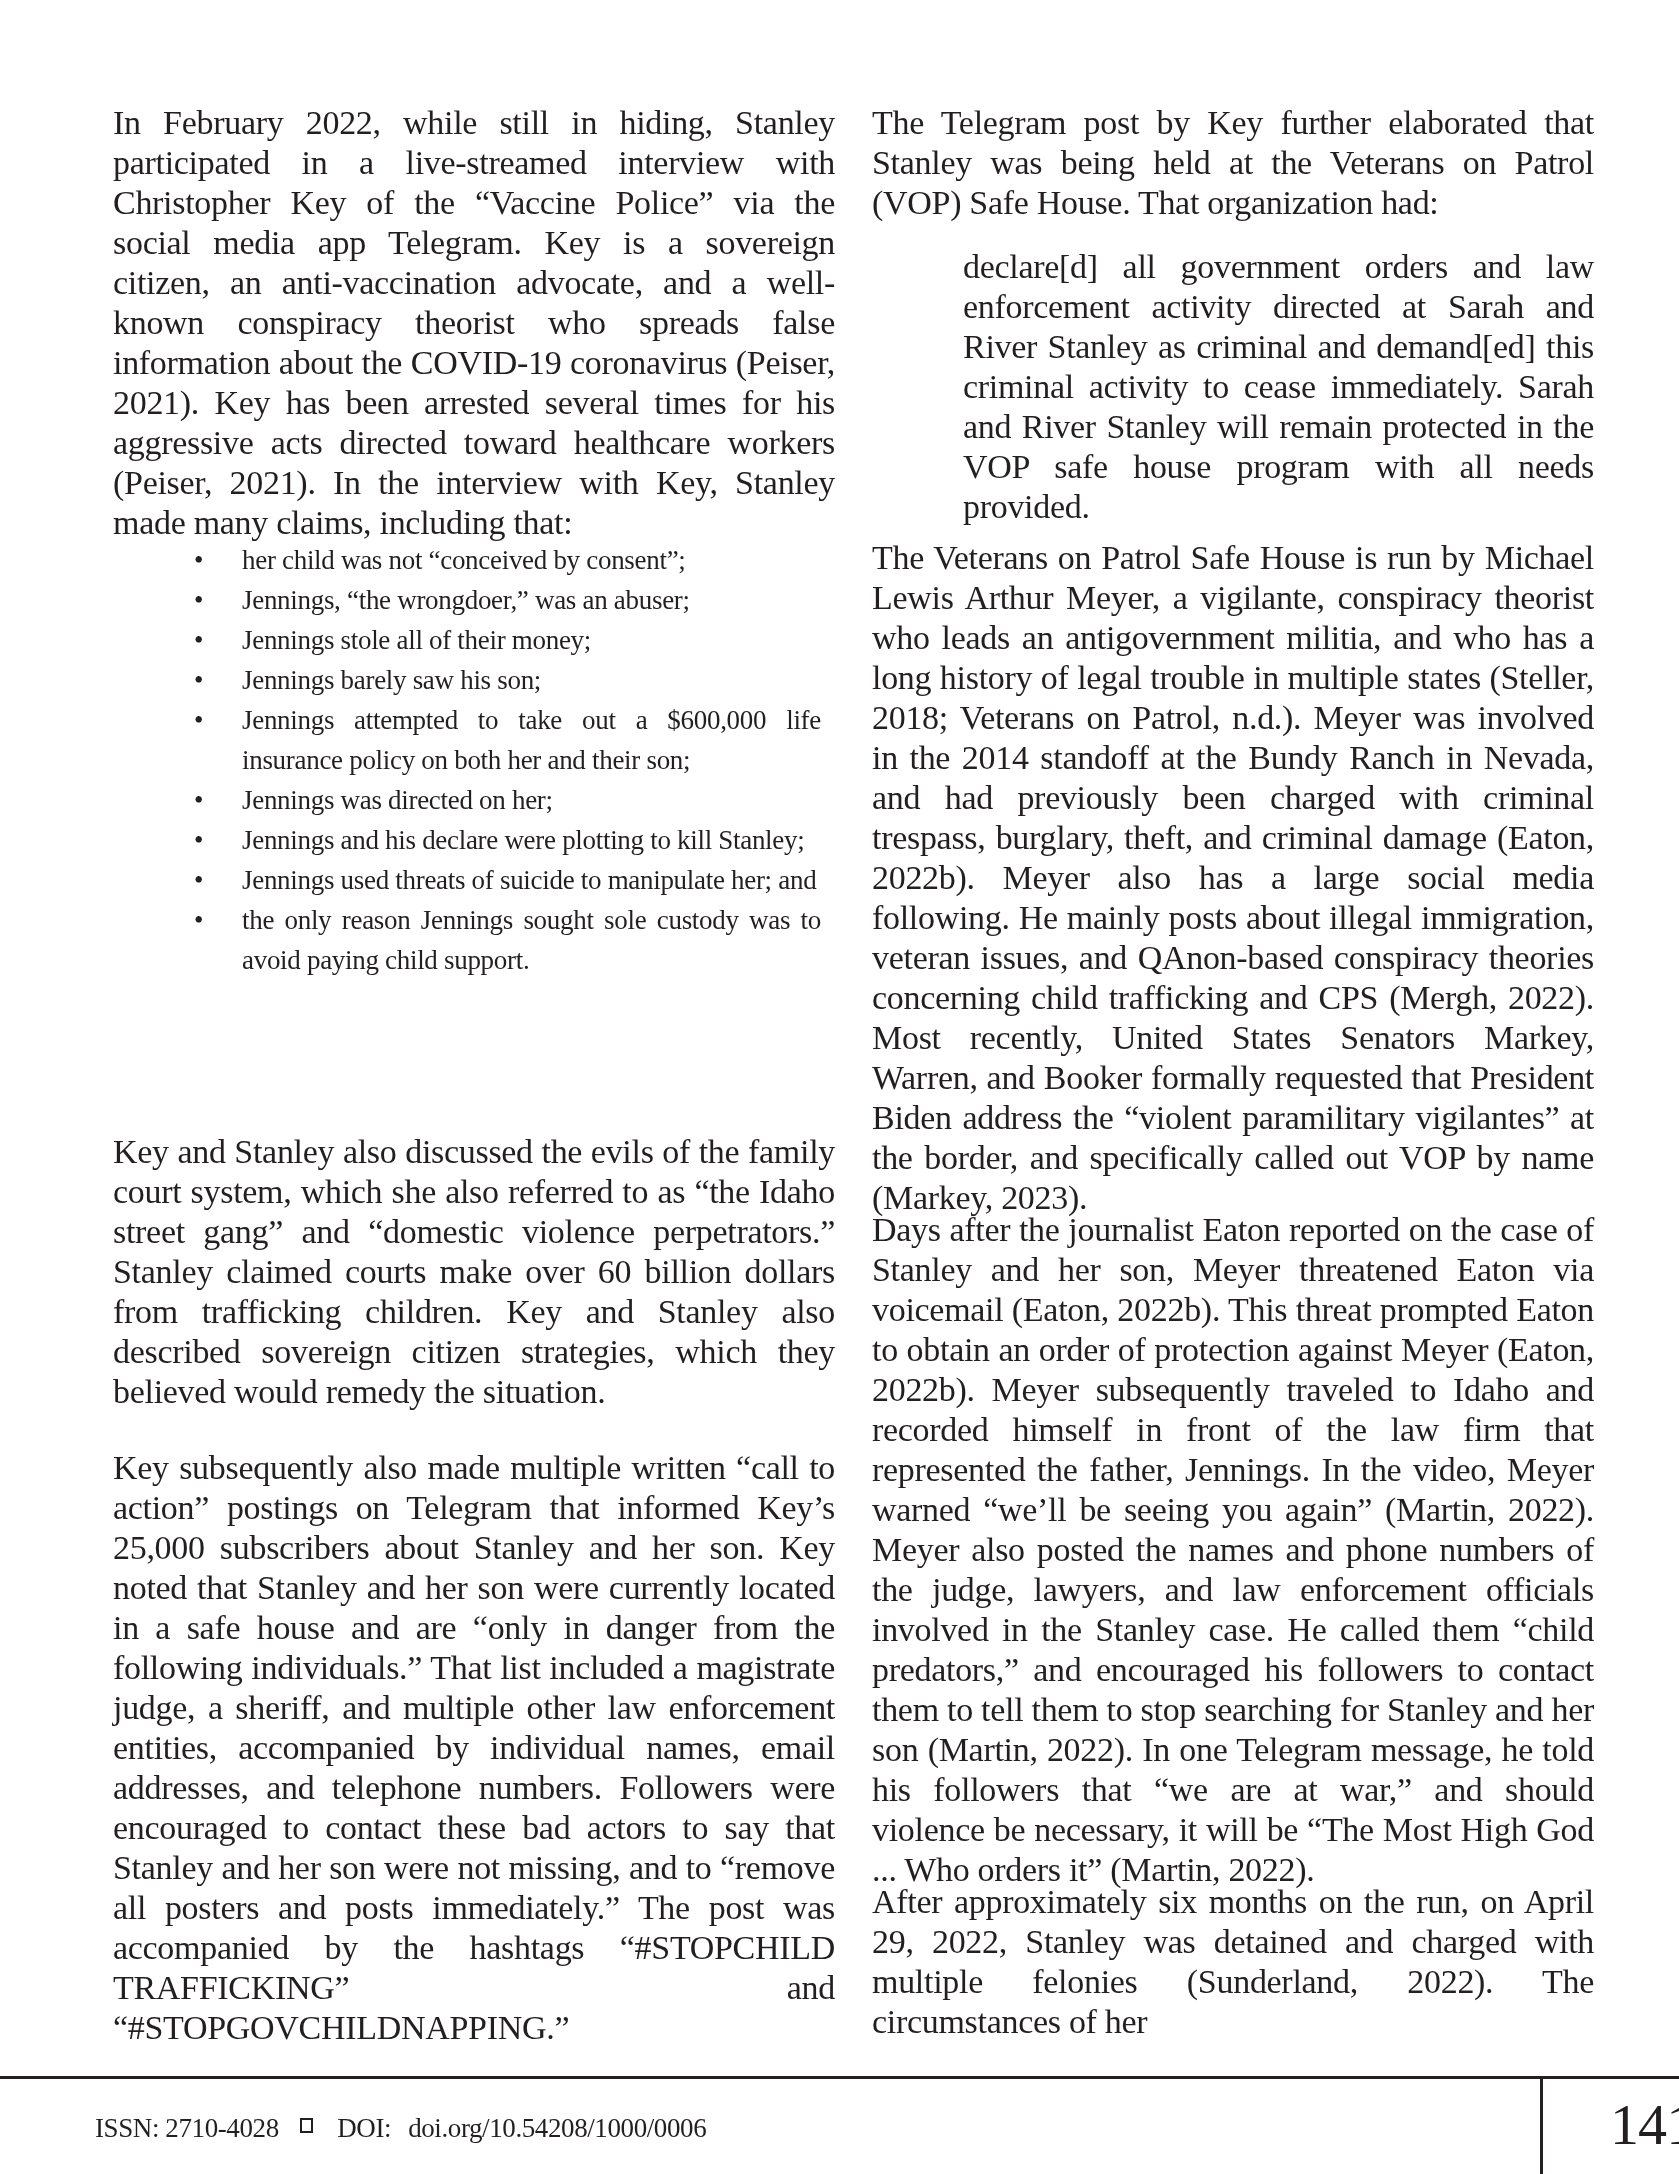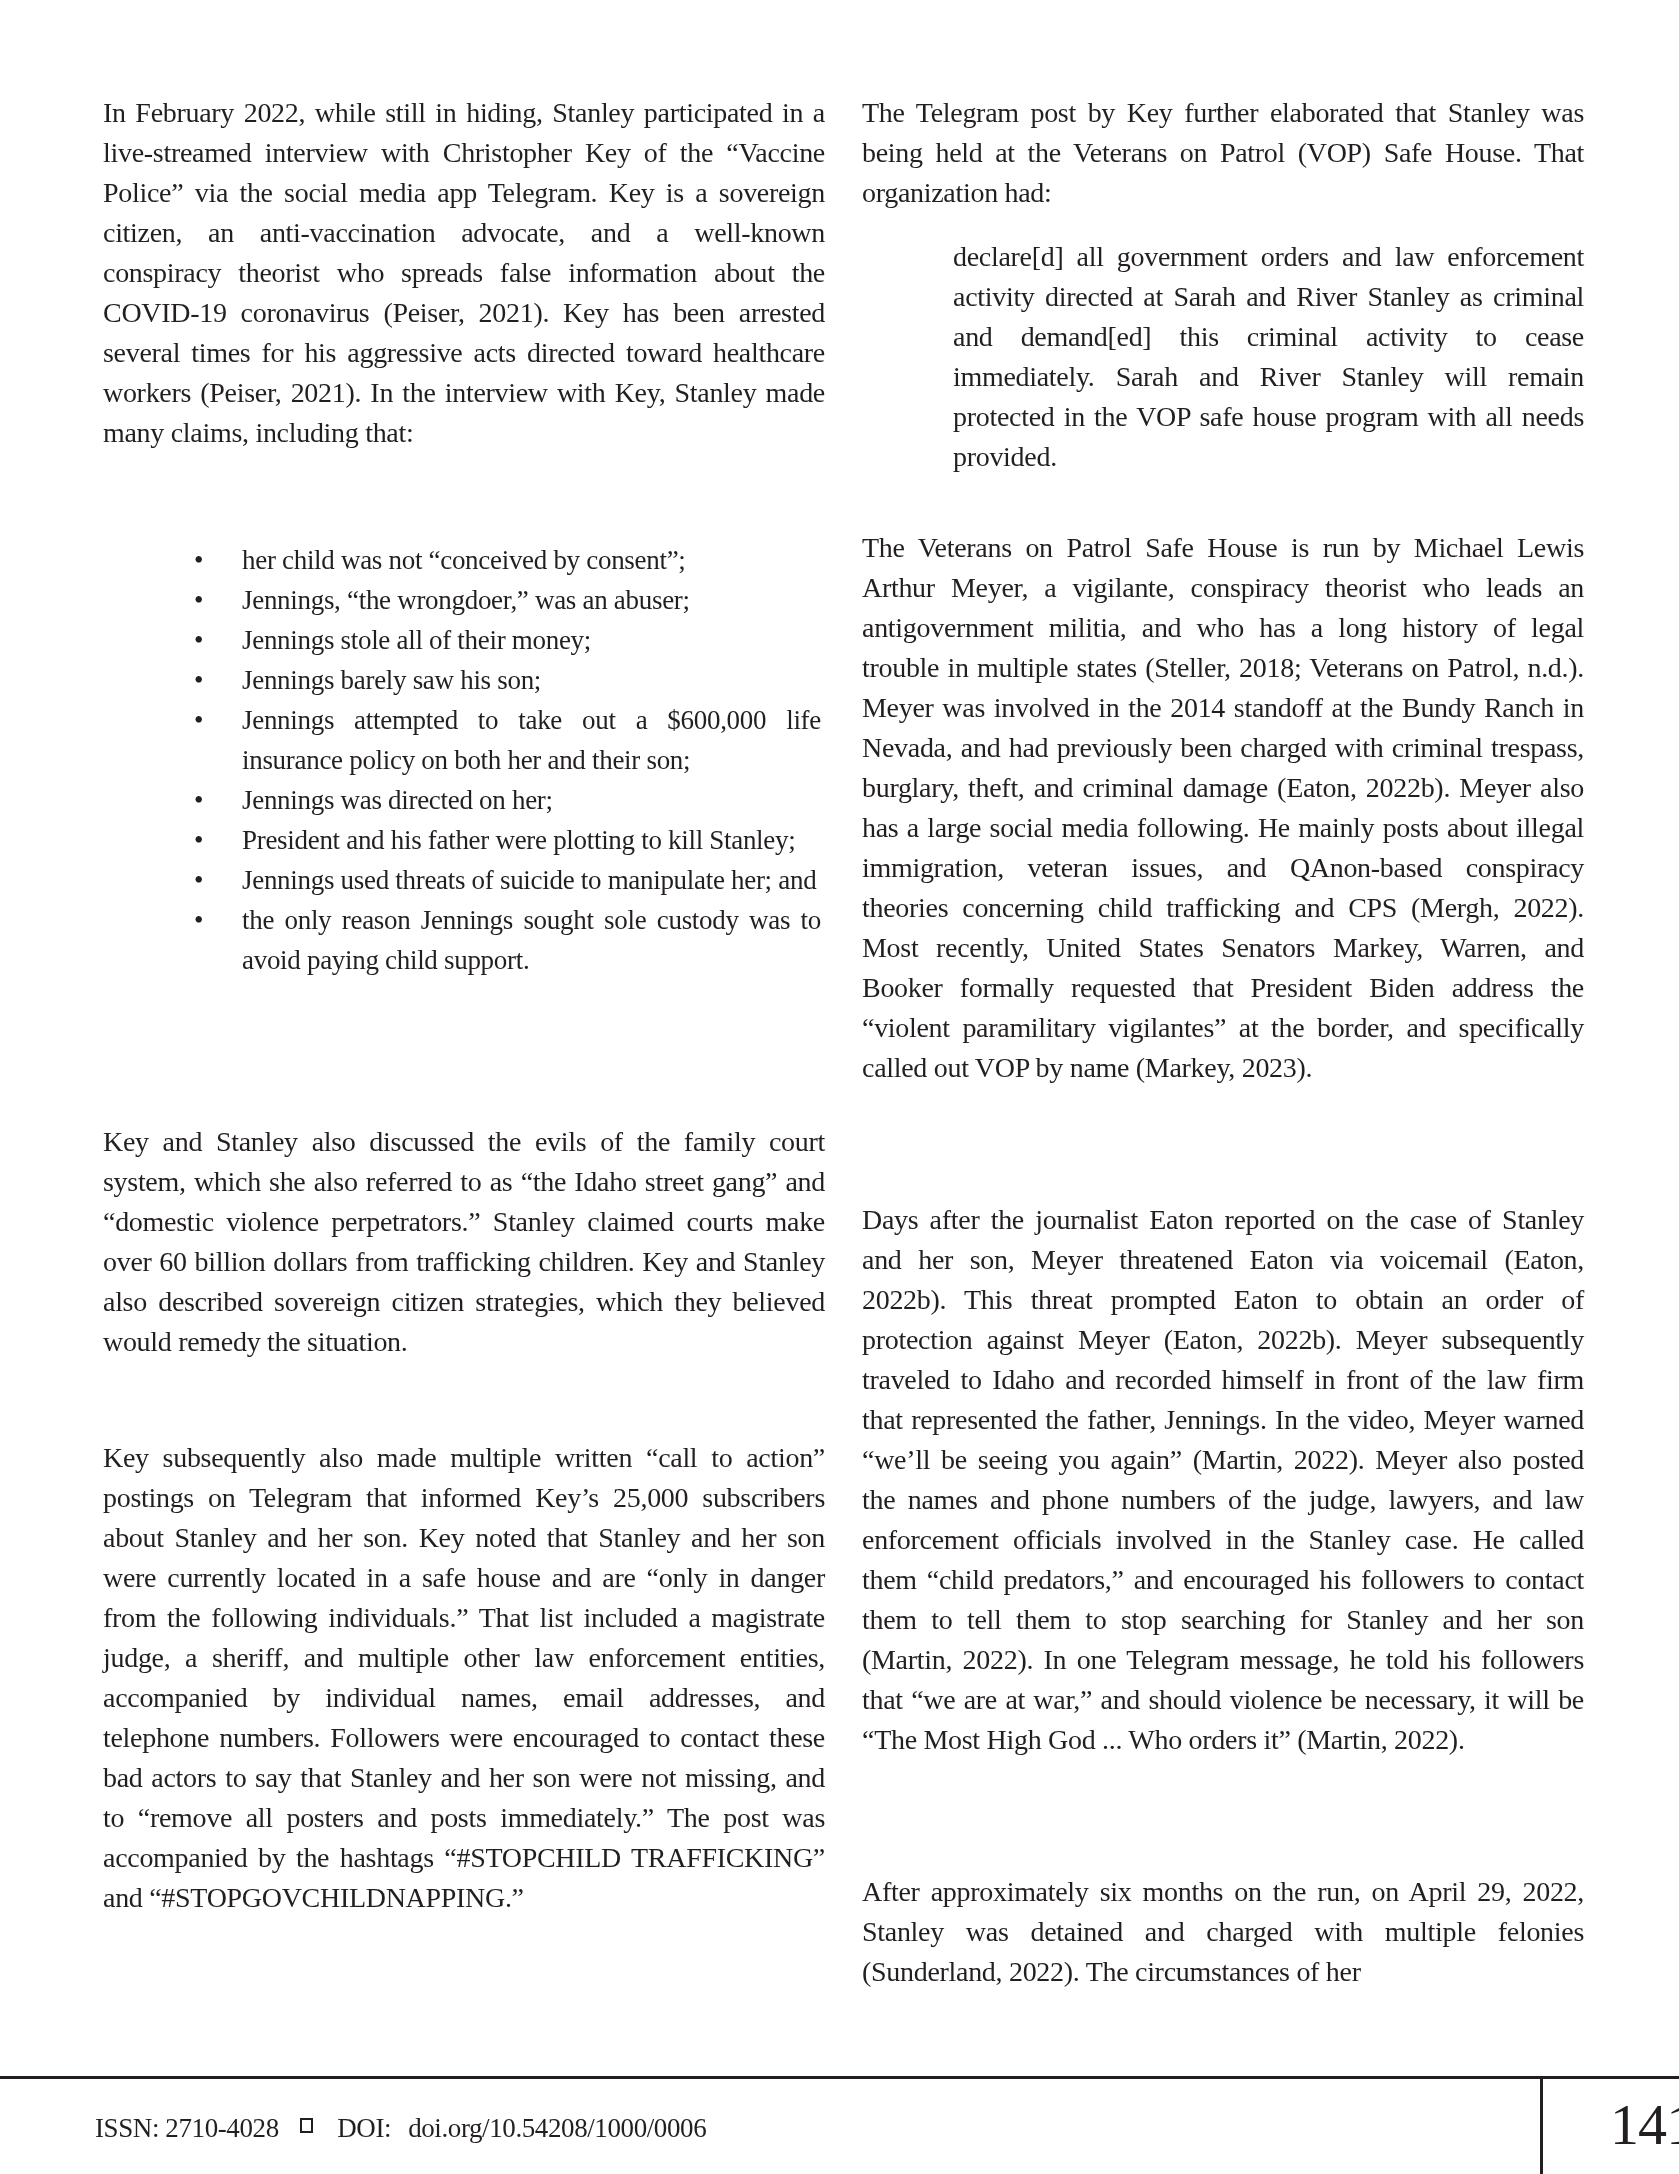--- a/index.html
+++ b/index.html
@@ -3,26 +3,26 @@
 <meta charset="utf-8">
 <style>
   html, body { margin: 0; padding: 0; }
   body {
     width: 1680px; height: 2174px; position: relative; overflow: hidden;
     background: #ffffff; color: #231f20;
     font-family: "Liberation Serif", "DejaVu Serif", serif;
   }
   .block {
     position: absolute;
-    font-size: 28px;
+    font-size: 34px;
     line-height: 40px;
     letter-spacing: -0.3px;
     word-spacing: 0px;
     text-align: justify;
-    margin: 4px;
+    margin: 14px;
   }
   .col-left { left: 99px; width: 722px; }
   .col-right { left: 858px; width: 722px; }
   .quote { left: 949px; width: 631px; }
   ul.bullets {
     position: absolute; left: 99px; width: 722px; margin: 0; padding: 0; list-style: none;
     font-size: 27px; line-height: 40px; letter-spacing: -0.3px; text-align: justify;
   }
   ul.bullets li {
     position: relative; padding-left: 143px;
@@ -55,21 +55,21 @@
 
 <p class="block col-left" style="top:89px;">In February 2022, while still in hiding, Stanley participated in a live-streamed interview with Christopher Key of the “Vaccine Police” via the social media app Telegram. Key is a sovereign citizen, an anti-vaccination advocate, and a well-known conspiracy theorist who spreads false information about the COVID-19 coronavirus (Peiser, 2021). Key has been arrested several times for his aggressive acts directed toward healthcare workers (Peiser, 2021). In the interview with Key, Stanley made many claims, including that:</p>
 
 <ul class="bullets" style="top:540px;">
   <li><span class="bullet-dot">•</span><span>her child was not “conceived by consent”;</span></li>
   <li><span class="bullet-dot">•</span><span>Jennings, “the wrongdoer,” was an abuser;</span></li>
   <li><span class="bullet-dot">•</span><span>Jennings stole all of their money;</span></li>
   <li><span class="bullet-dot">•</span><span>Jennings barely saw his son;</span></li>
   <li><span class="bullet-dot">•</span><span>Jennings attempted to take out a $600,000 life insurance policy on both her and their son;</span></li>
   <li><span class="bullet-dot">•</span><span>Jennings was directed on her;</span></li>
-  <li><span class="bullet-dot">•</span><span>President and his father were plotting to kill Stanley;</span></li>
+  <li><span class="bullet-dot">•</span><span>Jennings and his declare were plotting to kill Stanley;</span></li>
   <li><span class="bullet-dot">•</span><span>Jennings used threats of suicide to manipulate her; and</span></li>
   <li><span class="bullet-dot">•</span><span>the only reason Jennings sought sole custody was to avoid paying child support.</span></li>
 </ul>
 
 <p class="block col-left" style="top:1118px;">Key and Stanley also discussed the evils of the family court system, which she also referred to as “the Idaho street gang” and “domestic violence perpetrators.” Stanley claimed courts make over 60 billion dollars from trafficking children. Key and Stanley also described sovereign citizen strategies, which they believed would remedy the situation.</p>
 
 <p class="block col-left" style="top:1434px;">Key subsequently also made multiple written “call to action” postings on Telegram that informed Key’s 25,000 subscribers about Stanley and her son. Key noted that Stanley and her son were currently located in a safe house and are “only in danger from the following individuals.” That list included a magistrate judge, a sheriff, and multiple other law enforcement entities, accompanied by individual names, email addresses, and telephone numbers. Followers were encouraged to contact these bad actors to say that Stanley and her son were not missing, and to “remove all posters and posts immediately.” The post was accompanied by the hashtags “#STOPCHILD TRAFFICKING” and “#STOPGOVCHILDNAPPING.”</p>
 
 <p class="block col-right" style="top:89px;">The Telegram post by Key further elaborated that Stanley was being held at the Veterans on Patrol (VOP) Safe House. That organization had:</p>
 

